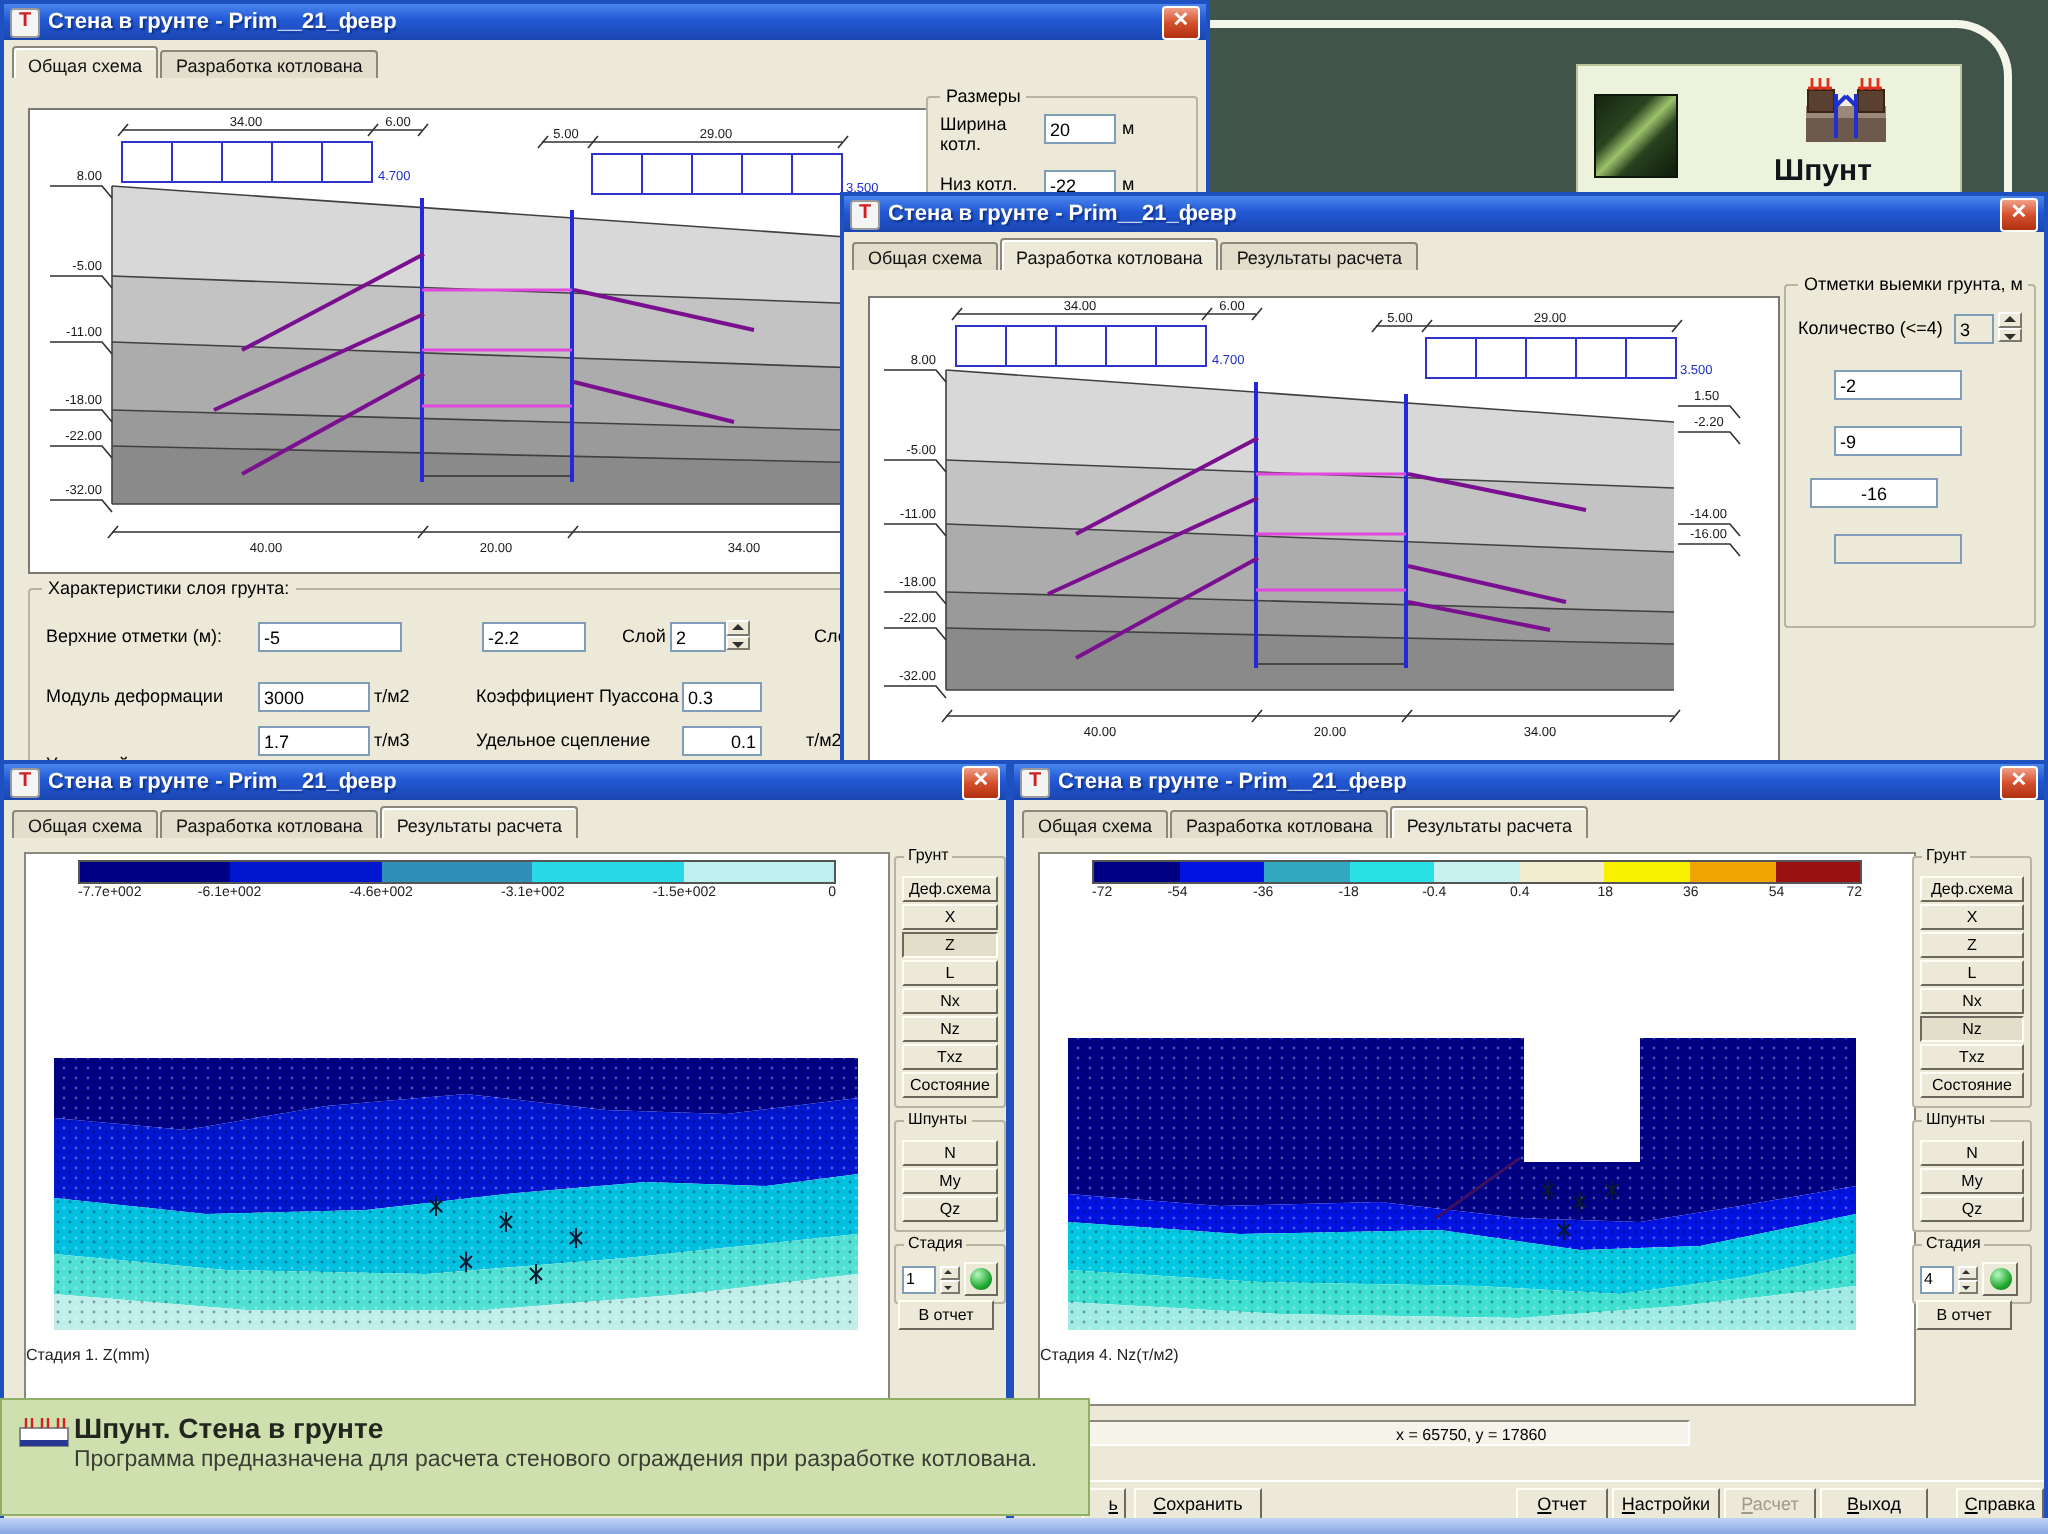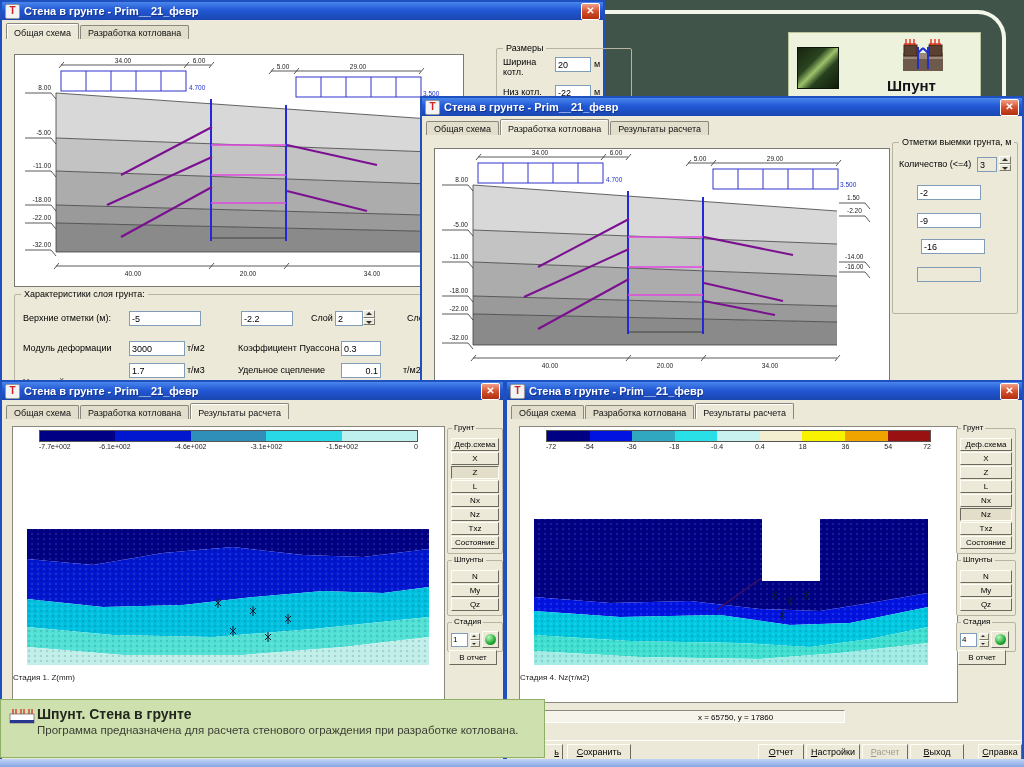--- a/index.html
+++ b/index.html
@@ -221,21 +221,21 @@
         <text class="dt dte" x="36" y="113">-11.00</text>
         <text class="dt dte" x="36" y="147">-18.00</text>
         <text class="dt dte" x="36" y="165">-22.00</text>
         <text class="dt dte" x="36" y="192">-32.00</text>
         <text class="dt" x="118" y="221">40.00</text>
         <text class="dt" x="233" y="221">20.00</text>
         <text class="dt" x="357" y="221">34.00</text>
       </svg>
     </div>
 
-    <div class="gbox" style="left:461px;top:46px;width:136px;height:64px;margin-left:33px;">
+    <div class="gbox" style="left:461px;top:46px;width:136px;height:64px;">
       <span class="glab">Размеры</span>
       <span class="lbl" style="left:6px;top:8px;width:46px;white-space:normal;">Ширина котл.</span>
       <input class="fld" style="left: 58px; top: 8px; width: 30px;" value="20">
       <span class="lbl" style="left:97px;top:10px;">м</span>
       <span class="lbl" style="left:6px;top:38px;">Низ котл.</span>
       <input class="fld" style="left: 58px; top: 36px; width: 30px;" value="-22">
       <span class="lbl" style="left:97px;top:38px;">м</span>
     </div>
 
     <div class="gbox" style="left:12px;top:292px;width:586px;height:94px;">
@@ -370,21 +370,21 @@
     <div class="gbox" style="left:470px;top:44px;width:126px;height:172px;">
       <span class="glab">Отметки выемки грунта, м</span>
       <span class="lbl" style="left:6px;top:16px;">Количество (&lt;=4)</span>
       <input class="fld dis" style="left: 84px; top: 14px; width: 14px;" value="3">
       <span class="spin" style="left:106px;top:13px;">
           <i class="up"></i>
           <i class="dn"></i>
         </span>
       <input class="fld" style="left: 24px; top: 42px; width: 58px;" value="-2">
       <input class="fld" style="left: 24px; top: 70px; width: 58px;" value="-9">
-      <input class="fld" style="left: 28px; top: 96px; width: 58px;" value="-16">
+      <input class="fld" style="left: 12px; top: 96px; width: 58px; text-align: center;" value="-16">
       <input class="fld dis" style="left: 24px; top: 124px; width: 58px;" value="">
     </div>
   </div>
 
   <div class="win" id="winC">
     <div class="titlebar">
       <span class="ticon"></span>
       <span class="ttext">Стена в грунте - Prim__21_февр</span>
       <span class="xbtn"></span>
     </div>

